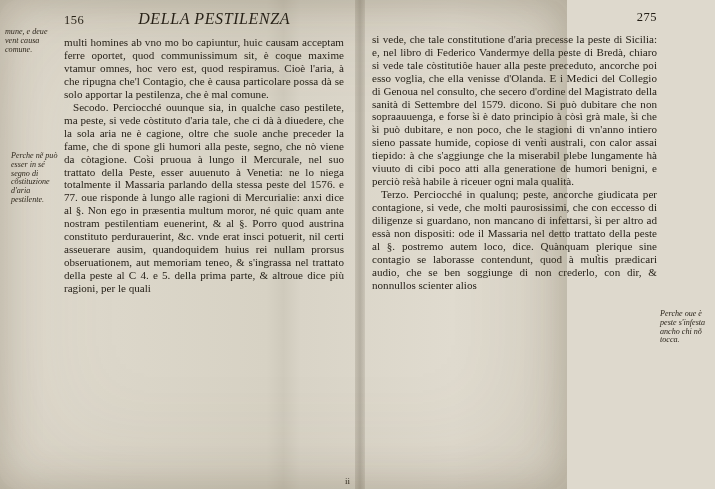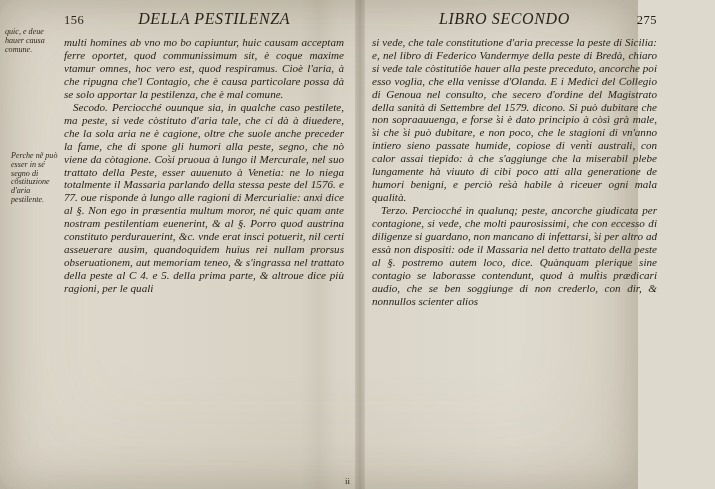--- a/index.html
+++ b/index.html
@@ -8,21 +8,21 @@
   }
   body {
     width: 715px;
     height: 489px;
     background: #ded9cd;
     font-family: "Liberation Serif", serif;
     overflow: hidden;
   }
   .page {
     position: relative;
-    width: 638px;
+    width: 567px;
     height: 489px;
     background: linear-gradient(to right, #e2ddd1 0%, #dcd7ca 20%, #d7d2c4 47%, #cfcabc 50%, #d9d4c7 53%, #e0dbcf 80%, #dad5c8 100%);
     box-sizing: border-box;
     border-radius: 18px;
   }
   .gutter {
     position: absolute;
     left: 355px;
     top: 0;
     width: 10px;
@@ -70,21 +70,21 @@
     line-height: 12.9px;
     text-align: justify;
     color: #221d15;
     hyphens: manual;
   }
   .body p {
     margin: 0 0 0.5px 0;
     text-indent: 0;
   }
   .body p.ind { text-indent: 9px; }
-  .ital { font-style: italic; }
+  .ital { }
 
   
   .note {
     position: absolute;
     font-style: italic;
     font-size: 8.1px;
     line-height: 8.8px;
     color: #2a241a;
     width: 52px;
     text-align: left;
@@ -119,31 +119,31 @@
       <span class="folio"></span>
     </div>
     <hr class="rule">
     <div class="body">
       <p class="ital">multi homines ab vno mo bo capiuntur, huic causam acceptam ferre oportet, quod communissimum sit, è coque maxime vtamur omnes, hoc vero est, quod respiramus. Cioè l'aria, à che ripugna che'l Contagio, che è causa particolare possa dà se solo apportar la pestilenza, che è mal comune.</p>
       <p class="ital ind">Secodo. Perciocché ouunque sia, in qualche caso pestilete, ma peste, si vede còstituto d'aria tale, che ci dà à diuedere, che la sola aria ne è cagione, oltre che suole anche preceder la fame, che di spone gli humori alla peste, segno, che nò viene da còtagione. Cos̀i pruoua à lungo il Mercurale, nel suo trattato della Peste, esser auuenuto à Venetia: ne lo niega totalmente il Massaria parlando della stessa peste del 1576. e 77. oue risponde à lungo alle ragioni di Mercurialie: anxi dice al §. Non ego in præsentia multum moror, né quic quam ante nostram pestilentiam euenerint, &amp; al §. Porro quod austrina constituto perdurauerint, &amp;c. vnde erat insci potuerit, nil certi asseuerare ausim, quandoquidem huius rei nullam prorsus obseruationem, aut memoriam teneo, &amp; s'ingrassa nel trattato della peste al C 4. e 5. della prima parte, &amp; altroue dice più ragioni, per le quali</p>
     </div>
     <div class="signature">ii</div>
   </div>
 
-  <div class="note note-1">quic, e deue hauer causa comune.</div>
+  <div class="note note-1">mune, e deue vent causa comune.</div>
   <div class="note note-2">Perche nẽ può esser in sé segno di cõstituzione d'aria pestilente.</div>
 
   <div class="col col-right">
     <div class="head">
       <span class="folio"></span>
-      <span class="title">LIBRO SECONDO</span>
       <span class="folio">275</span>
     </div>
     <hr class="rule">
     <div class="body">
       <p class="ital">si vede, che tale constitutione d'aria precesse la peste di Sicilia: e, nel libro di Federico Vandermye della peste di Bredà, chiaro si vede tale còstitutiôe hauer alla peste preceduto, ancorche poi esso voglia, che ella venisse d'Olanda. E i Medici del Collegio di Genoua nel consulto, che secero d'ordine del Magistrato della sanità di Settembre del 1579. dicono. Si può dubitare che non sopraauuenga, e forse s̀i è dato principio à còsì grà male, s̀i che s̀i può dubitare, e non poco, che le stagioni di vn'anno intiero sieno passate humide, copiose di vent̀i australi, con calor assai tiepido: à che s'aggiunge che la miserabil plebe lungamente hà viuuto di cibi poco atti alla generatione de humori benigni, e perciò res̀à habile à riceuer ogni mala qualità.</p>
       <p class="ital ind">Terzo. Perciocché in qualunq; peste, ancorche giudicata per contagione, si vede, che molti paurosissimi, che con eccesso di diligenze si guardano, non mancano di infettarsi, s̀i per altro ad essà non dispositi: ode il Massaria nel detto trattato della peste al §. postremo autem loco, dice. Quànquam plerique sine contagio se laborasse contendunt, quod à mult̀is prædicari audio, che se ben soggiunge di non crederlo, con dir, &amp; nonnullos scienter alios</p>
     </div>
   </div>
 
+  <div class="note note-3">Perche oue è peste s'infesta ancho chi nõ tocca.</div>
 
   <div class="vignette"></div>
 </div>
 
 </body></html>

